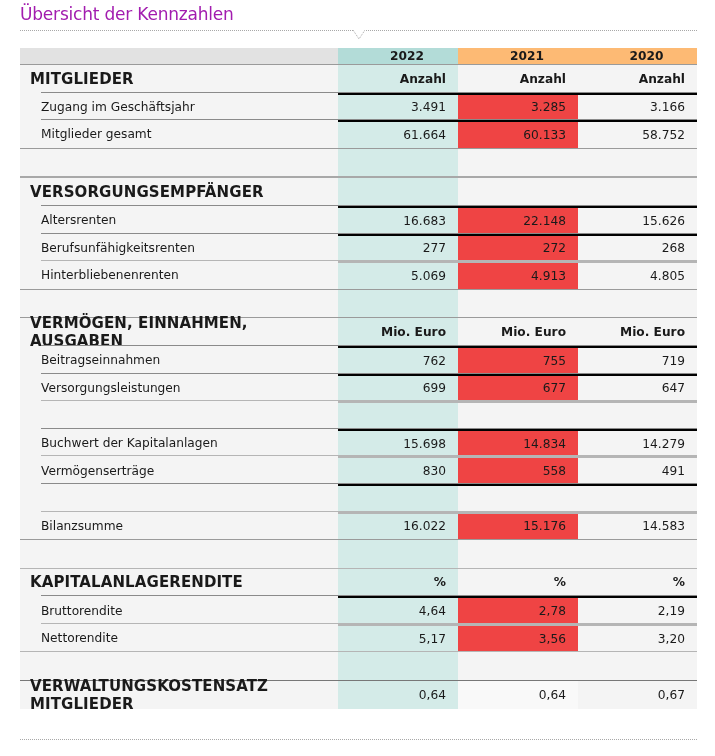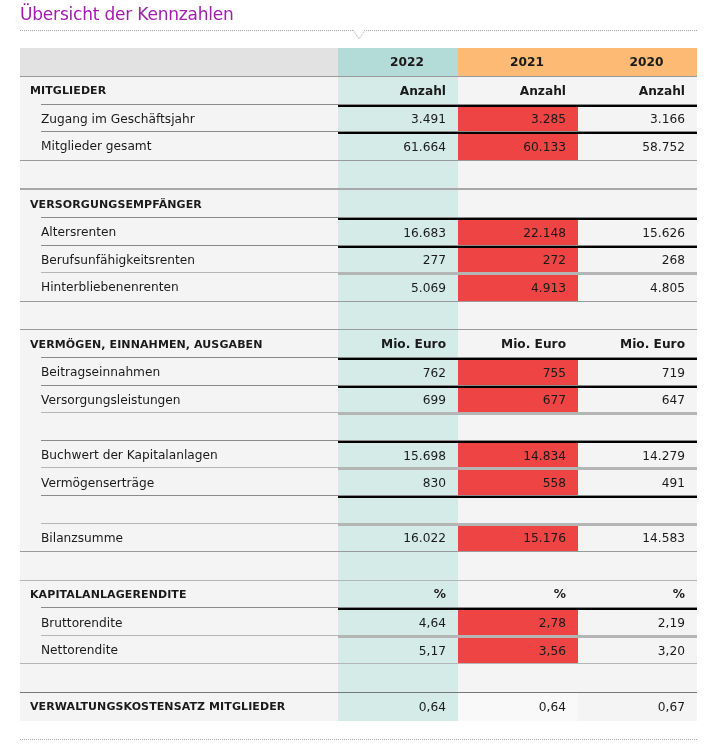--- a/index.html
+++ b/index.html
@@ -10,27 +10,27 @@
     .dot-bottom { top: 739px; }
     .notch { position: absolute; left: 353px; top: 30px; width: 12px; height: 10px; }
     .table { position: absolute; left: 20px; top: 48px; width: 677px; }
     .row { position: relative; display: flex; height: 27.6px; align-items: center; font-size: 12.2px; }
     .row .label { width: 318px; box-sizing: border-box; padding-left: 10px; position: relative; height: 100%; display: flex; align-items: center; background: #f4f4f4; }
     .row.sub .label { padding-left: 21px; }
     .row .c { height: 100%; display: flex; align-items: center; justify-content: flex-end; box-sizing: border-box; padding-right: 12px; }
     .c.y22 { width: 120px; background: #d4ebe8; }
     .c.y21 { width: 120px; background: #ef4444; }
     .c.y20 { width: 119px; background: #f4f4f4; }
-    .row.head { height: 28px; font-weight: bold; }
+    .row.head { height: 16px; font-weight: bold; }
     .row.head .label { background: #e2e2e2; }
     .row.head .c { justify-content: center; padding-right: 0; padding-left: 18px; }
     .row.head .c.y22 { background: #b3dcd8; }
     .row.head .c.y21, .row.head .c.y20 { background: #fdba74; }
     .row.section { font-weight: bold; }
-    .row.section .label { font-size: 11px; letter-spacing: 0.1px; }
+    .row.section .label { font-size: 15px; letter-spacing: 0.1px; }
     .row.section .c.y21 { background: #f4f4f4; }
     .row.blank .c.y21 { background: #f4f4f4; }
     .bt { border-top: 1px solid #9a9a9a; }
     .bt-thick { border-top: 2px solid #a8a8a8; }
     .bt-sub::before { content: ""; position: absolute; left: 21px; right: 0; top: -1px; border-top: 1px solid #8a8a8a; }
     .bt-sub-light::before { content: ""; position: absolute; left: 21px; right: 0; top: -1px; border-top: 1px solid #b5b5b5; }
     .row.bt-sub .c, .row.bt-sub-light .c { border-top: 2px solid #000000; }
     .row.bt-sub-light .c { border-top-color: #b5b5b5; }
     .row.bt-sub, .row.bt-sub-light { position: relative; }
     .row.bt-sub .label, .row.bt-sub-light .label { border-top: 1px solid transparent; }

